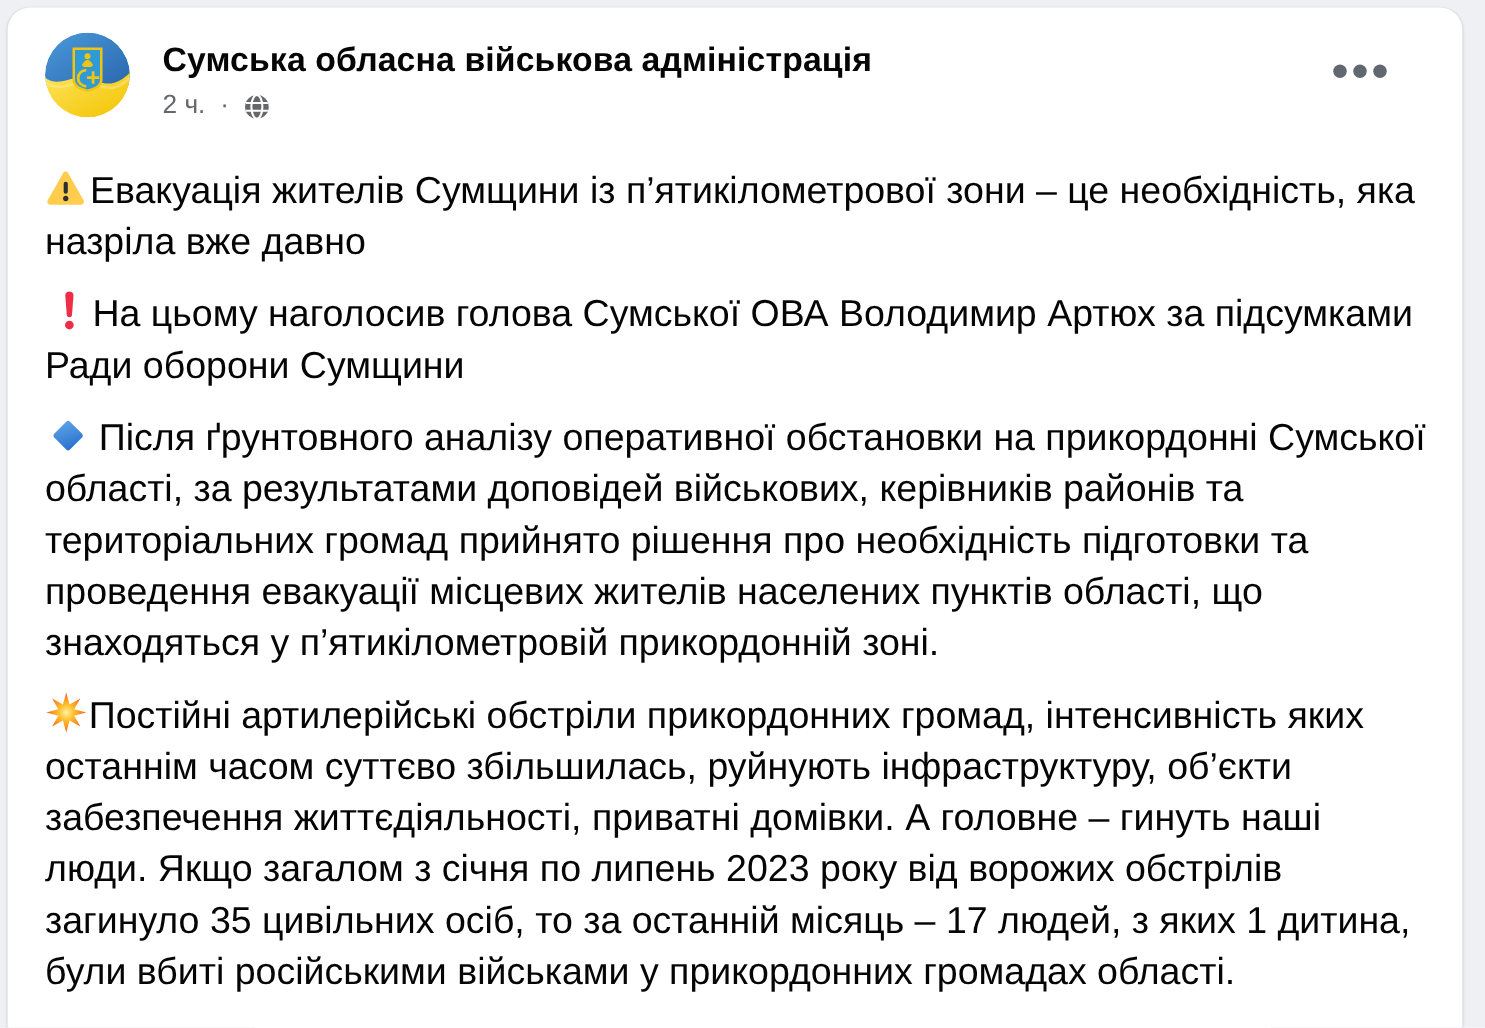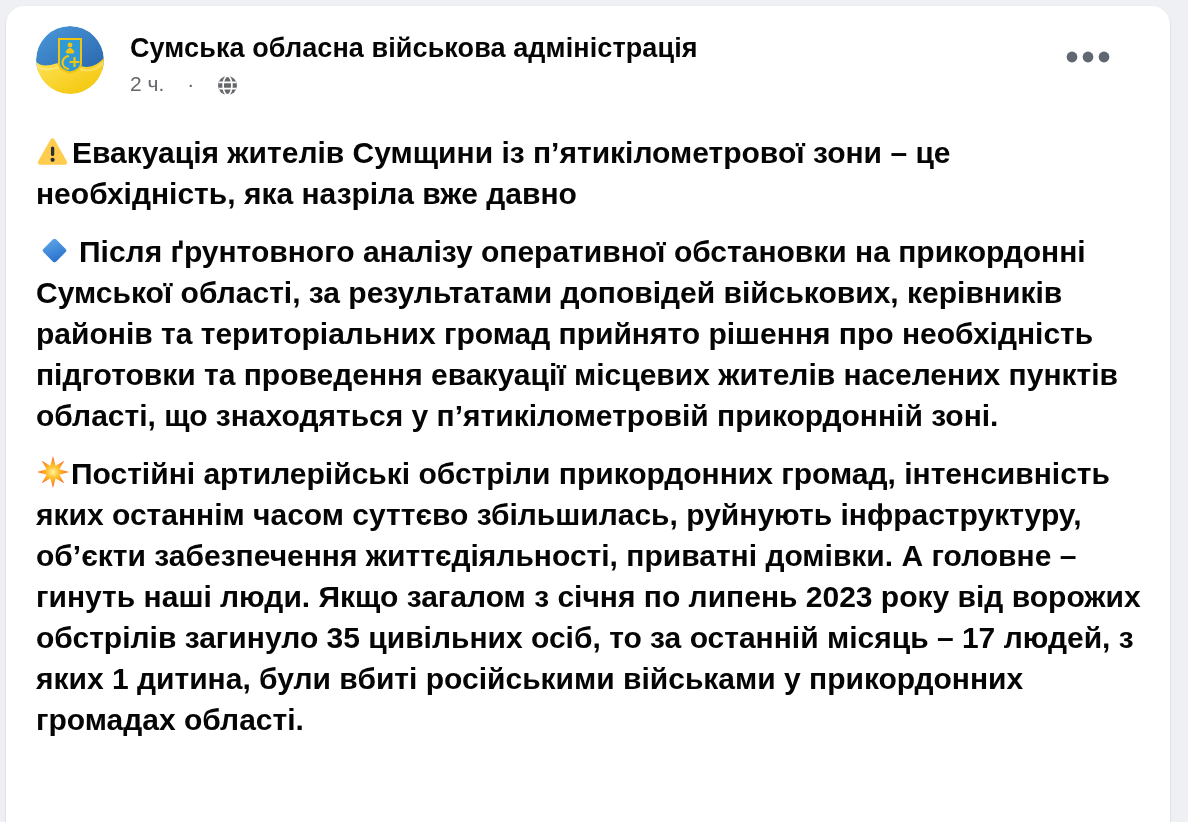--- a/index.html
+++ b/index.html
@@ -52,21 +52,21 @@
     color: #050505;
     line-height: 32px;
     margin-top: 6px;
     letter-spacing: 0.1px;
     cursor: pointer;
   }
   .meta {
     margin-top: 8px;
     display: flex;
     align-items: center;
-    gap: 23px;
+    gap: 12px;
     font-size: 21px;
     color: #65676b;
   }
   .meta .timestamp { cursor: pointer; }
   .globe { display: inline-flex; margin-top: 2px; }
   .more-btn {
     background: none;
     border: none;
     padding: 10px 8px;
     margin: 14px 24px 0 0;
@@ -78,21 +78,20 @@
   .post-body {
     padding: 36px 28px 0 30px;
     font-size: 30px;
     line-height: 41px;
     color: #050505;
     max-width: 1110px;
     letter-spacing: 0px;
   }
   .post-body p {
     margin: 0 0 17px 0;
-    font-weight: bold;
   }
   .emoji {
     display: inline-block;
     vertical-align: -4px;
     margin-right: 3px;
   }
   .emoji svg { display: block; }
   .emoji-red-exclamation { margin-left: 13px; margin-right: 12px; vertical-align: -3px; }
   .emoji-blue-diamond  { margin-left: 5px; margin-right: 11px; vertical-align: -2px; }
   .emoji-warning { vertical-align: -3px; }
@@ -156,20 +155,24 @@
         </svg>
       </button>
     </div>
 
     <div class="post-body">
         <p><span class="emoji emoji-warning"><svg width="33" height="30" viewBox="0 0 36 32">
               <path d="M16 3.2 a2.4 2.4 0 0 1 4 0 L33.5 27 a2.5 2.5 0 0 1 -2.2 4 H4.7 a2.5 2.5 0 0 1 -2.2 -4 Z" fill="#FFCC4D"></path>
               <rect x="16.3" y="11" width="3.6" height="10.5" rx="1.8" fill="#292f33"></rect>
               <circle cx="18.1" cy="25.6" r="2.3" fill="#292f33"></circle>
             </svg></span><span>Евакуація жителів Сумщини із п’ятикілометрової зони – це необхідність, яка назріла вже давно</span></p>
+        <p><span class="emoji emoji-red-exclamation"><svg width="13" height="31" viewBox="0 0 13 31">
+              <path d="M3.2 3.4 a3.3 3.3 0 0 1 6.6 0 L8.6 18.6 a2.1 2.1 0 0 1 -4.2 0 Z" fill="#ee2e46"></path>
+              <circle cx="6.5" cy="27" r="3.5" fill="#ee2e46"></circle>
+            </svg></span><span>На цьому наголосив голова Сумської ОВА Володимир Артюх за підсумками Ради оборони Сумщини</span></p>
         <p><span class="emoji emoji-blue-diamond"><svg width="27" height="27" viewBox="0 0 32 32">
               <defs>
                 <linearGradient id="bd" x1="0" y1="0" x2="0.4" y2="1">
                   <stop offset="0" stop-color="#64aaea"></stop>
                   <stop offset="1" stop-color="#2b74cf"></stop>
                 </linearGradient>
               </defs>
               <path d="M14.2 2.8 a2.6 2.6 0 0 1 3.6 0 L29.2 14.2 a2.6 2.6 0 0 1 0 3.6 L17.8 29.2 a2.6 2.6 0 0 1 -3.6 0 L2.8 17.8 a2.6 2.6 0 0 1 0 -3.6 Z" fill="url(#bd)"></path>
             </svg></span><span>Після ґрунтовного аналізу оперативної обстановки на прикордонні Сумської області, за результатами доповідей військових, керівників районів та територіальних громад прийнято рішення про необхідність підготовки та проведення евакуації місцевих жителів населених пунктів області, що знаходяться у п’ятикілометровій прикордонній зоні.</span></p>
         <p><span class="emoji emoji-explosion"><svg width="34" height="34" viewBox="0 0 32 32">

